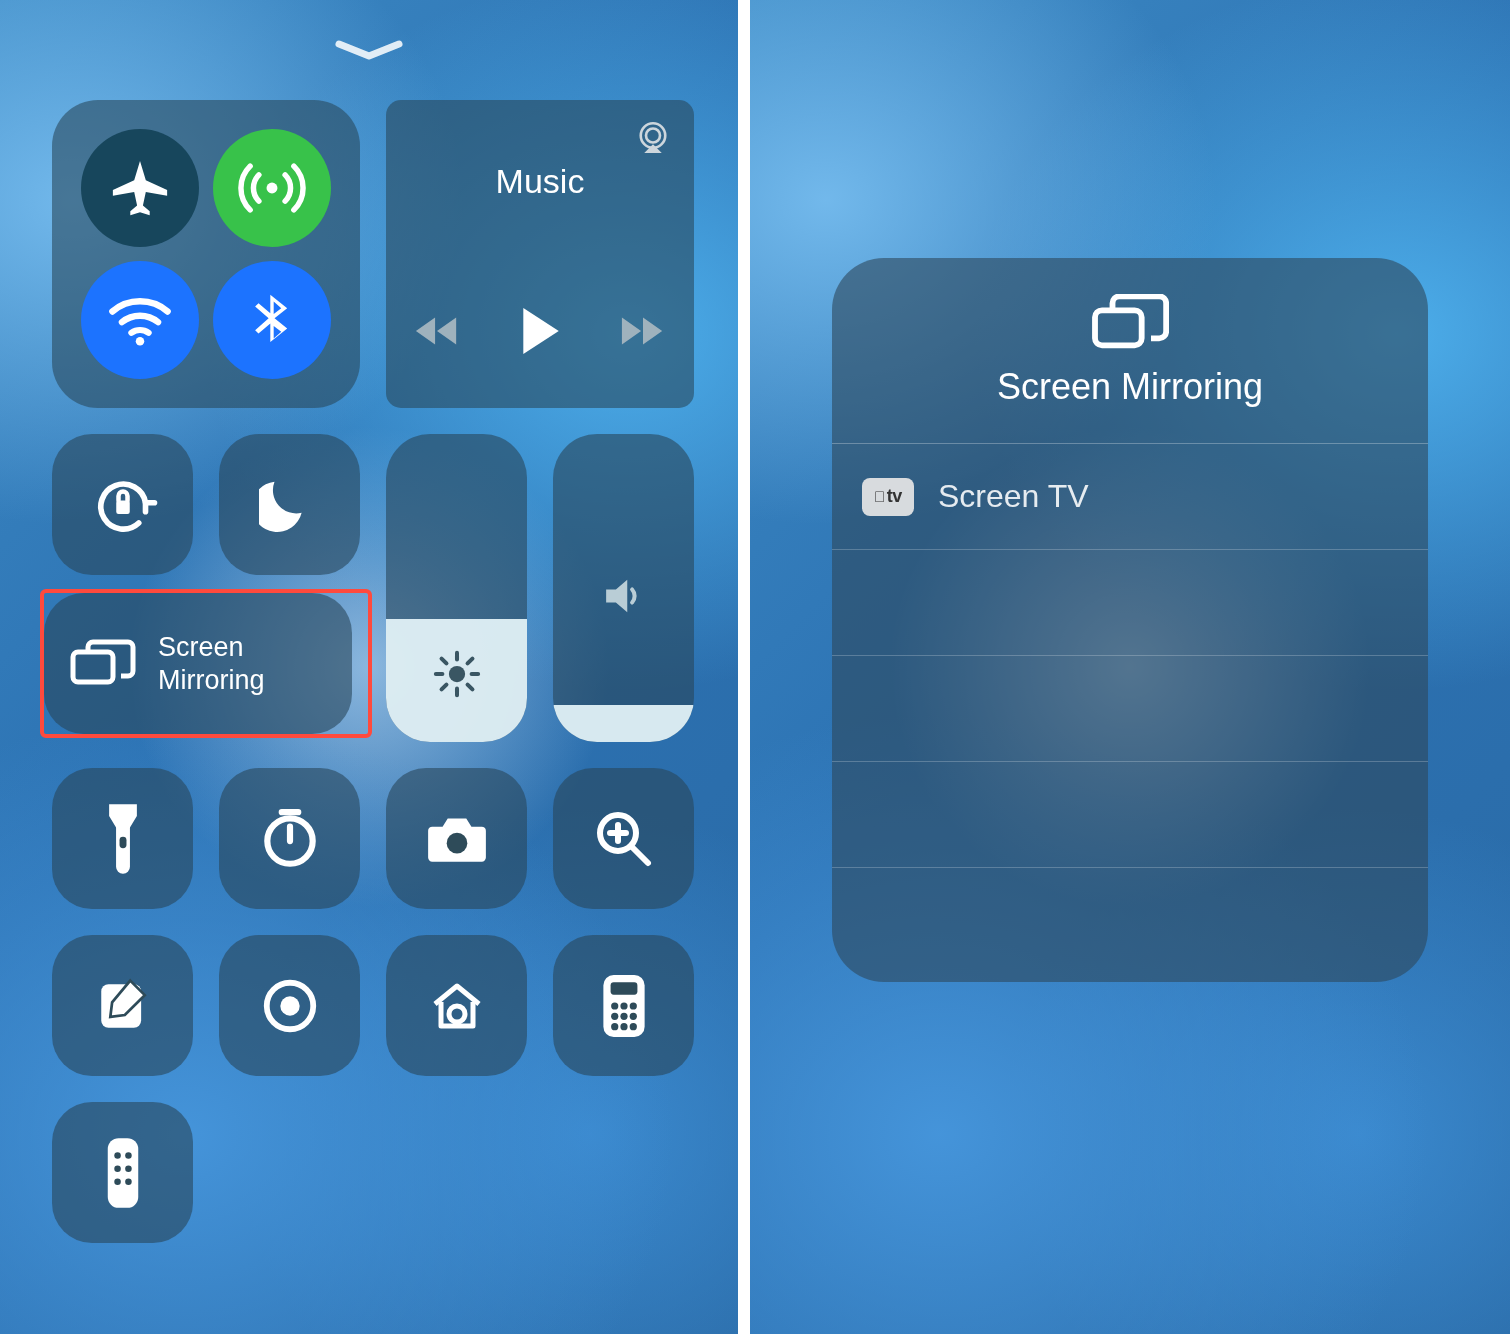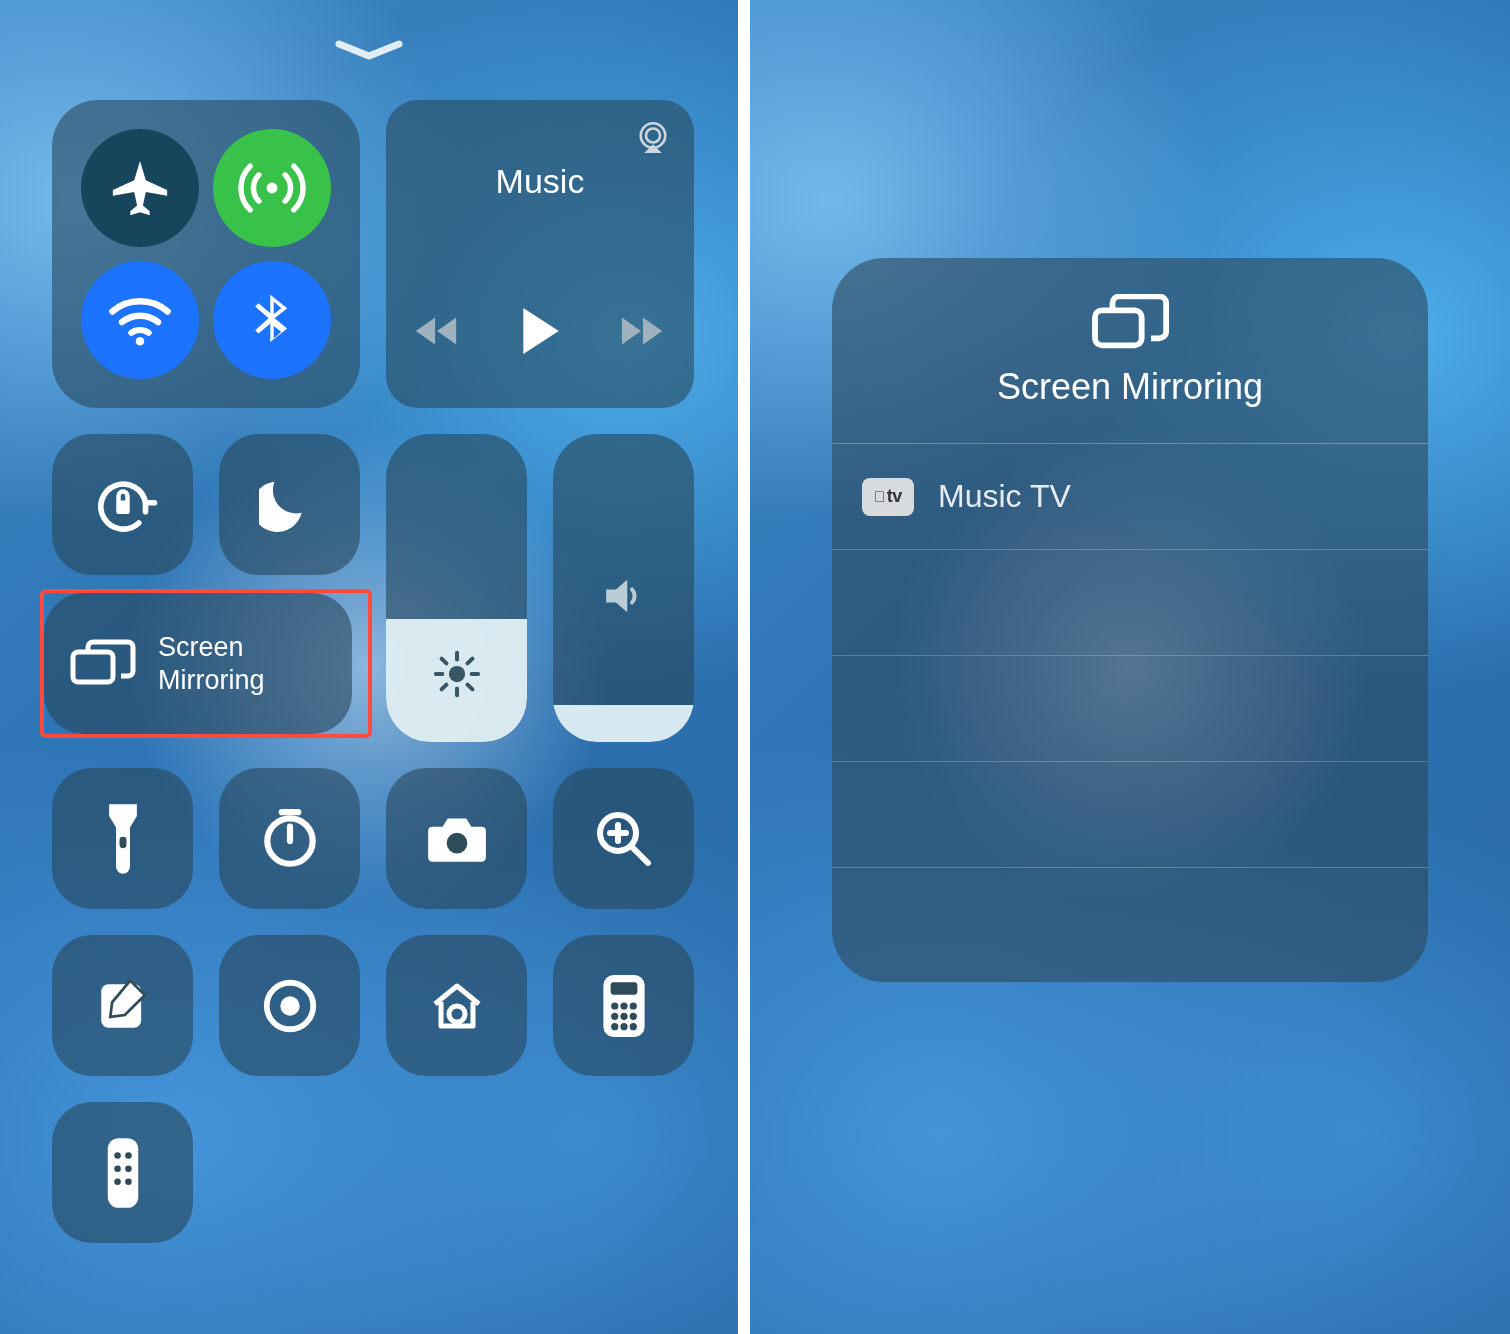--- a/index.html
+++ b/index.html
@@ -38,21 +38,21 @@
   }
   .conn-btn {
     width: 118px; height: 118px; border-radius: 60px;
     display: flex; align-items: center; justify-content: center;
   }
   .conn-teal  { background: #17465c; }
   .conn-green { background: #38c24a; }
   .conn-blue  { background: #1c73ff; }
 
   .music {
-    width: 308px; height: 308px; border-radius: 32px;
+    width: 308px; height: 308px; border-radius: 15px;
     background: rgba(40,70,90,0.58);
     position: relative; color: #fff;
     display: flex; flex-direction: column; align-items: center;
   }
   .music-title { margin-top: 62px; font-size: 34px; font-weight: 500; }
   .music-airplay { position: absolute; top: 18px; right: 20px; }
   .music-controls { position: absolute; bottom: 52px; display: flex; gap: 58px; align-items: center; }
 
   .row2 { display: flex; gap: 26px; margin-top: 26px; }
   .col-left2 { width: 308px; display: flex; flex-direction: column; gap: 26px; }
@@ -336,20 +336,20 @@
           <path d="M18 14V8a6 6 0 016-6h34a6 6 0 016 6v24a6 6 0 01-6 6h-7"></path>
         </svg>
       </span>
       <div class="mirror-title">Screen Mirroring</div>
     </div>
     <div class="mirror-row">
       <div class="atv-badge">
           <span class="apple"></span>
           <span>tv</span>
         </div>
-      <div class="device-name">Music TV</div>
+      <div class="device-name">Screen TV</div>
     </div>
     <div class="mirror-row blank"></div>
     <div class="mirror-row blank"></div>
     <div class="mirror-row blank"></div>
     <div class="mirror-row blank" style="border-bottom:none"></div>
   </div>
 </div>
 
 </body></html>

